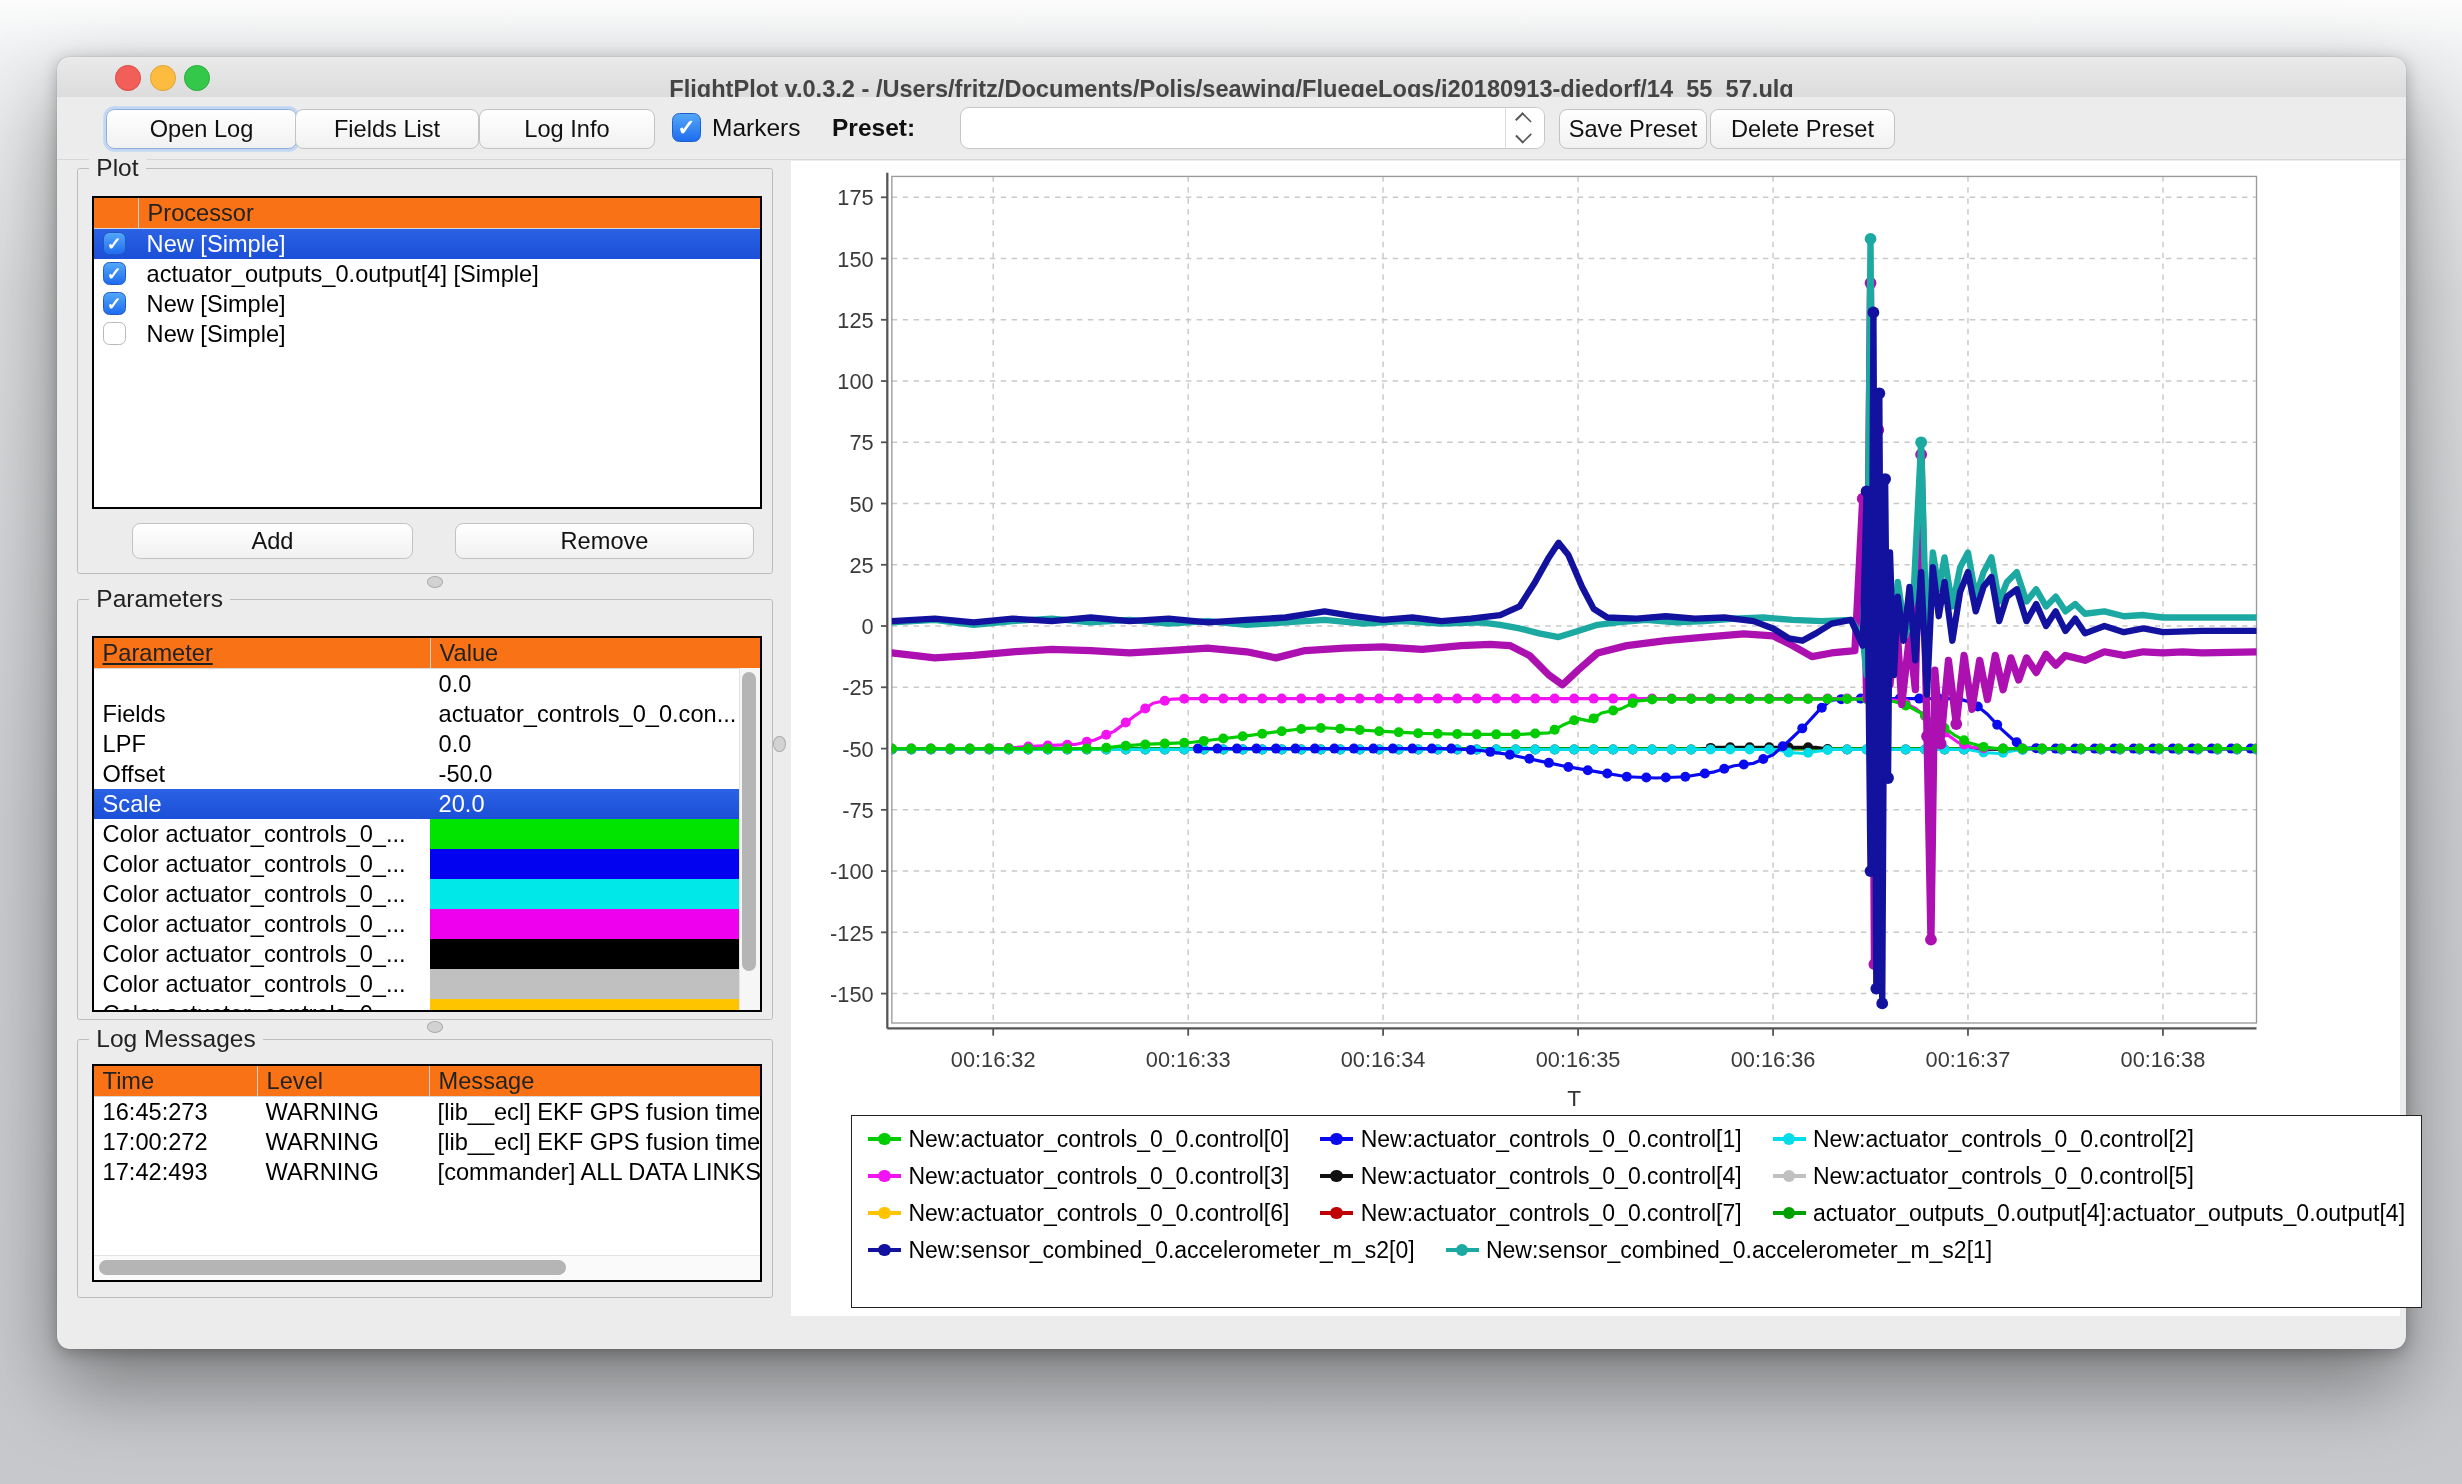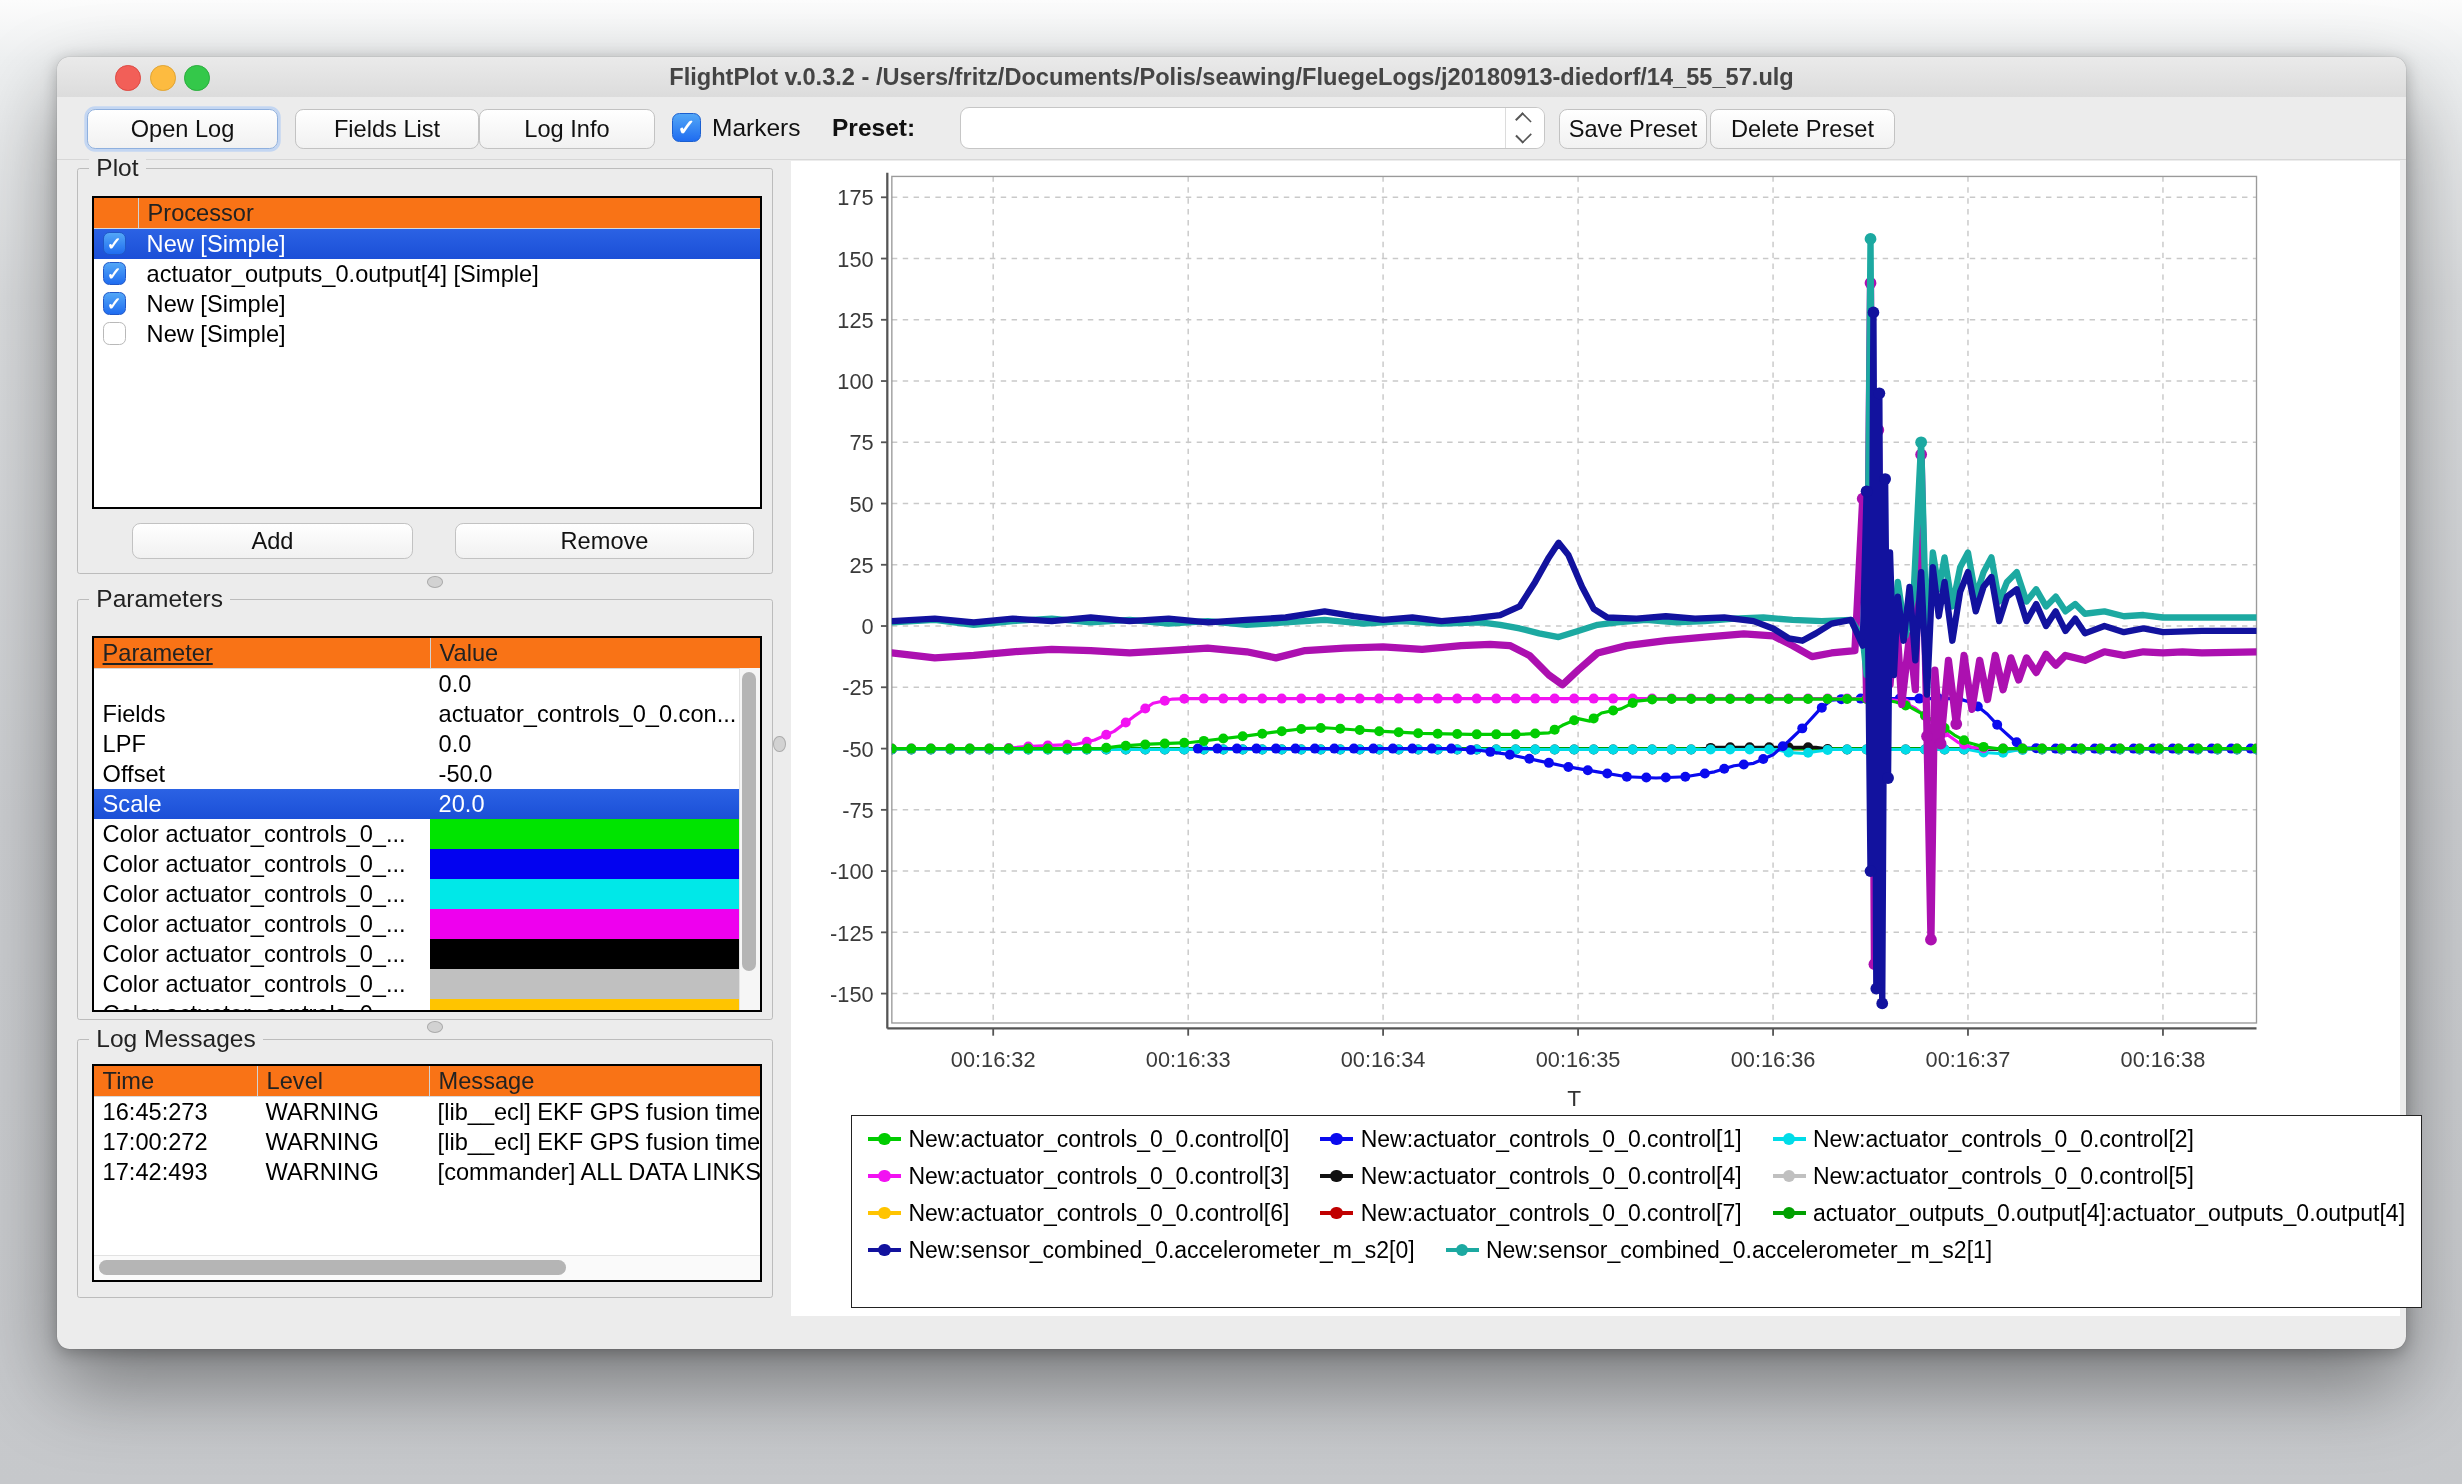--- a/index.html
+++ b/index.html
@@ -16,21 +16,21 @@
   .titlebar{
     position:absolute;left:0;top:0;right:0;height:40px;
     background:linear-gradient(#eaeaea,#dcdcdc);
     border-bottom:0.9px solid #c3c3c3;border-radius:12.7px 12.7px 0 0;
   }
   .tl{position:absolute;top:8.2px;width:23.6px;height:23.6px;border-radius:50%;}
   .tl.red{left:58px;background:#f25f58;border:0.9px solid #dd4a43;}
   .tl.yellow{left:93px;background:#fdbb40;border:0.9px solid #e0a434;}
   .tl.green{left:127px;background:#34c84a;border:0.9px solid #2aad3e;}
   .title{
-    position:absolute;left:181px;right:181px;top:0;height:40px;line-height:40px;
+    position:absolute;left:181px;right:181px;top:12px;height:40px;line-height:40px;
     text-align:center;font-size:23.6px;font-weight:700;color:#444;
     white-space:nowrap;overflow:hidden;text-overflow:ellipsis;
   }
   .toolbar{position:absolute;left:0;top:40px;right:0;height:62px;background:#ececec;border-bottom:0.9px solid #d7d7d7;border-radius:0;}
   .btn{
     position:absolute;height:40px;background:linear-gradient(#ffffff,#f1f1f1);
     border:0.9px solid #c2c2c2;border-radius:8.2px;
     font-size:23.6px;color:#111;text-align:center;line-height:38px;
     box-sizing:border-box;cursor:default;
   }
@@ -86,21 +86,21 @@
 <div class="window">
 
   <div class="titlebar">
     <div class="tl red"></div>
     <div class="tl yellow"></div>
     <div class="tl green"></div>
     <div class="title">FlightPlot v.0.3.2 - /Users/fritz/Documents/Polis/seawing/FluegeLogs/j20180913-diedorf/14_55_57.ulg</div>
   </div>
 
   <div class="toolbar">
-    <div class="btn focused" style="left:30px;top:11.8px;width:191px;">Open Log</div>
+    <div class="btn focused" style="left:49px;top:11.8px;width:191px;">Open Log</div>
     <div class="btn" style="left:238px;top:11.8px;width:184px;">Fields List</div>
     <div class="btn" style="left:422px;top:11.8px;width:176px;">Log Info</div>
     <div class="checkbox" style="left:615px;top:16.3px;">✓</div>
     <div class="tlabel" style="left:655px;">Markers</div>
     <div class="tlabel" style="left:775px;font-weight:700;">Preset:</div>
     <div class="combo">
       <span style="position:absolute;left:12.7px;line-height:40px;font-size:23.6px;color:#111;"></span>
       <div class="stepper">
         <div class="chev up"></div>
         <div class="chev down"></div>

